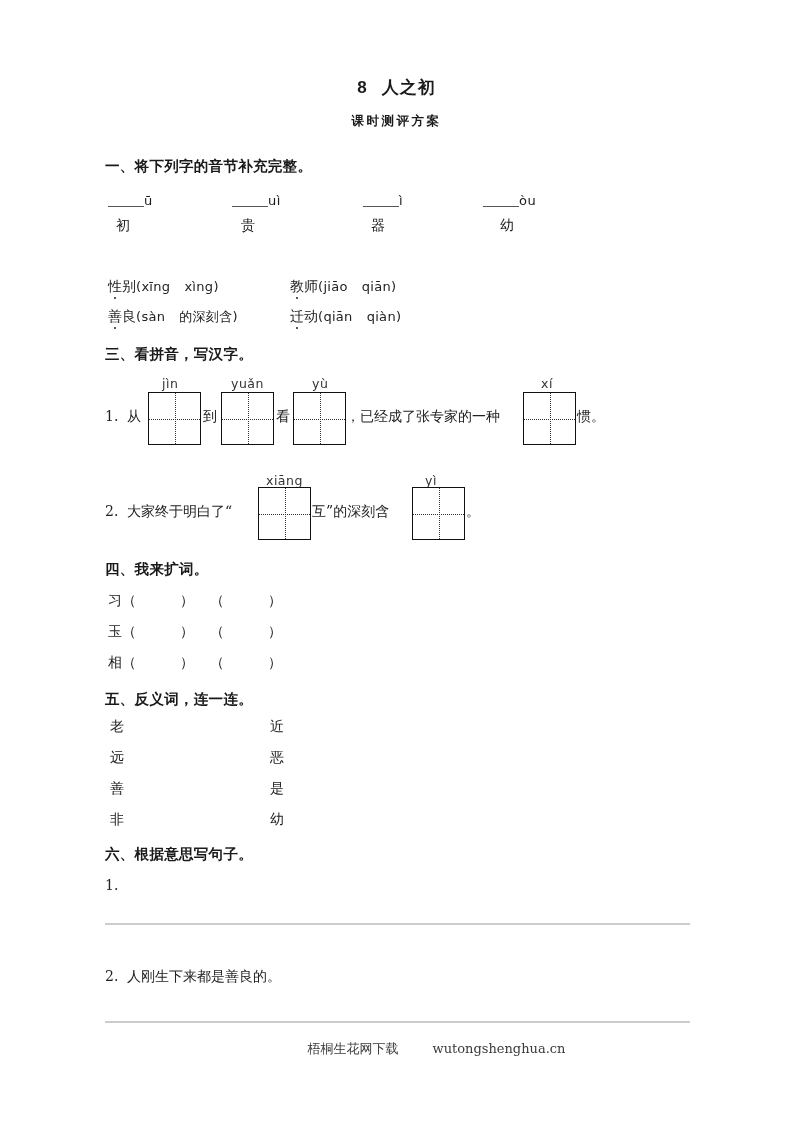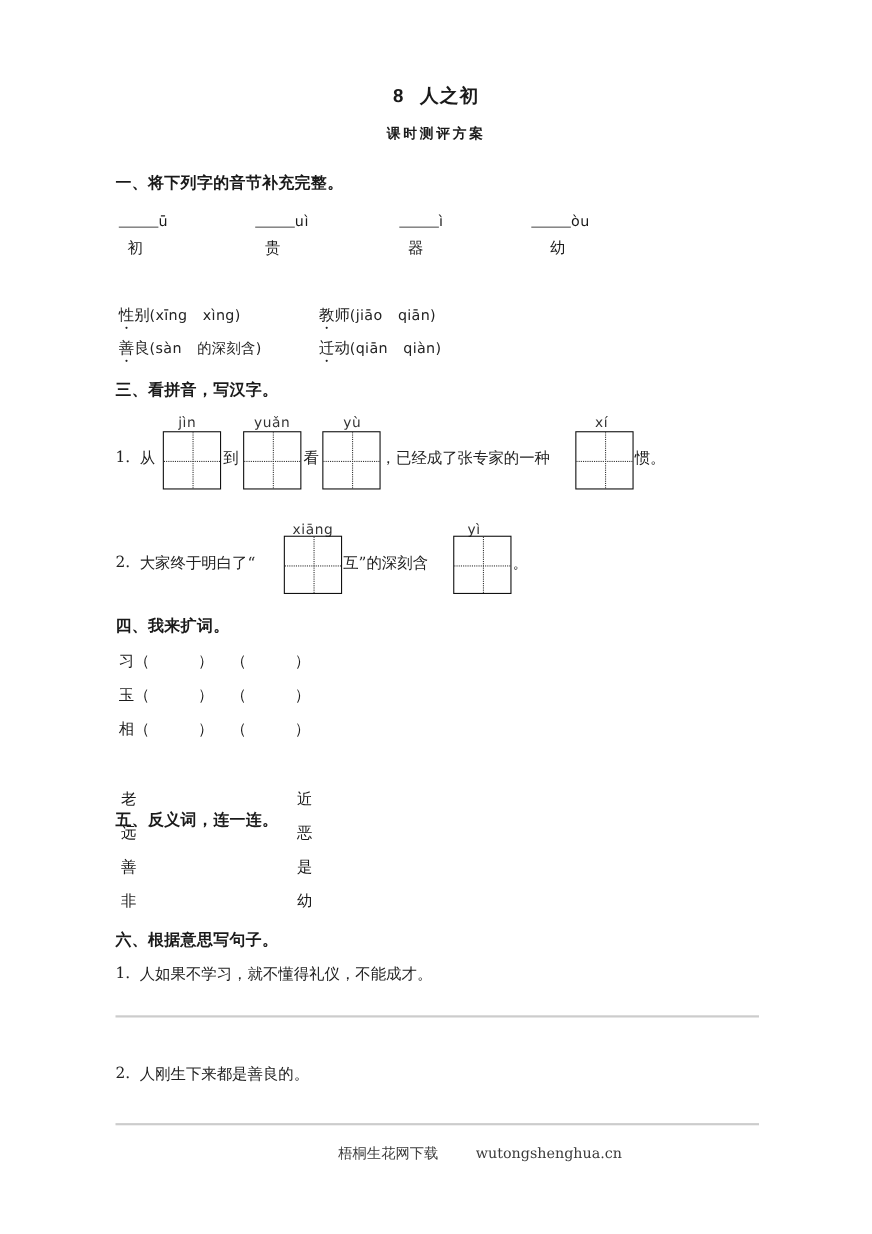--- a/index.html
+++ b/index.html
@@ -282,36 +282,35 @@
   <div class="paren-row" style="left:108px; top:592px;">
     <span>习</span><span>（</span><span class="sp"></span><span>）</span><span class="sp2"></span><span>（</span><span class="sp"></span><span>）</span>
   </div>
   <div class="paren-row" style="left:108px; top:623px;">
     <span>玉</span><span>（</span><span class="sp"></span><span>）</span><span class="sp2"></span><span>（</span><span class="sp"></span><span>）</span>
   </div>
   <div class="paren-row" style="left:108px; top:654px;">
     <span>相</span><span>（</span><span class="sp"></span><span>）</span><span class="sp2"></span><span>（</span><span class="sp"></span><span>）</span>
   </div>
 
-  <div class="sec-head" style="left:105px; top:690px;margin-top:46px;">五、反义词，连一连。</div>
+  <div class="sec-head" style="left:105px; top:690px;">五、反义词，连一连。</div>
 
   <div class="match-left" style="left:110px; top:718px;">老</div>
   <div class="match-left" style="left:110px; top:749px;">远</div>
   <div class="match-left" style="left:110px; top:780px;">善</div>
   <div class="match-left" style="left:110px; top:811px;">非</div>
 
   <div class="match-right" style="left:270px; top:718px;">近</div>
   <div class="match-right" style="left:270px; top:749px;">恶</div>
   <div class="match-right" style="left:270px; top:780px;">是</div>
   <div class="match-right" style="left:270px; top:811px;">幼</div>
 
   <div class="sec-head" style="left:105px; top:845px;">六、根据意思写句子。</div>
 
   <div class="txt" style="left:105px; top:877px;">1.</div>
-  <div class="txt" style="left:127px; top:877px;">人如果不学习，就不懂得礼仪，不能成才。</div>
   <div class="rule" style="left:105px; top:923px; width:585px;"></div>
 
   <div class="txt" style="left:105px; top:968px;">2.</div>
   <div class="txt" style="left:127px; top:968px;">人刚生下来都是善良的。</div>
   <div class="rule" style="left:105px; top:1021px; width:585px;"></div>
 
   <div class="footer">
     <span>梧桐生花网下载</span><span class="site">wutongshenghua.cn</span>
   </div>
 

